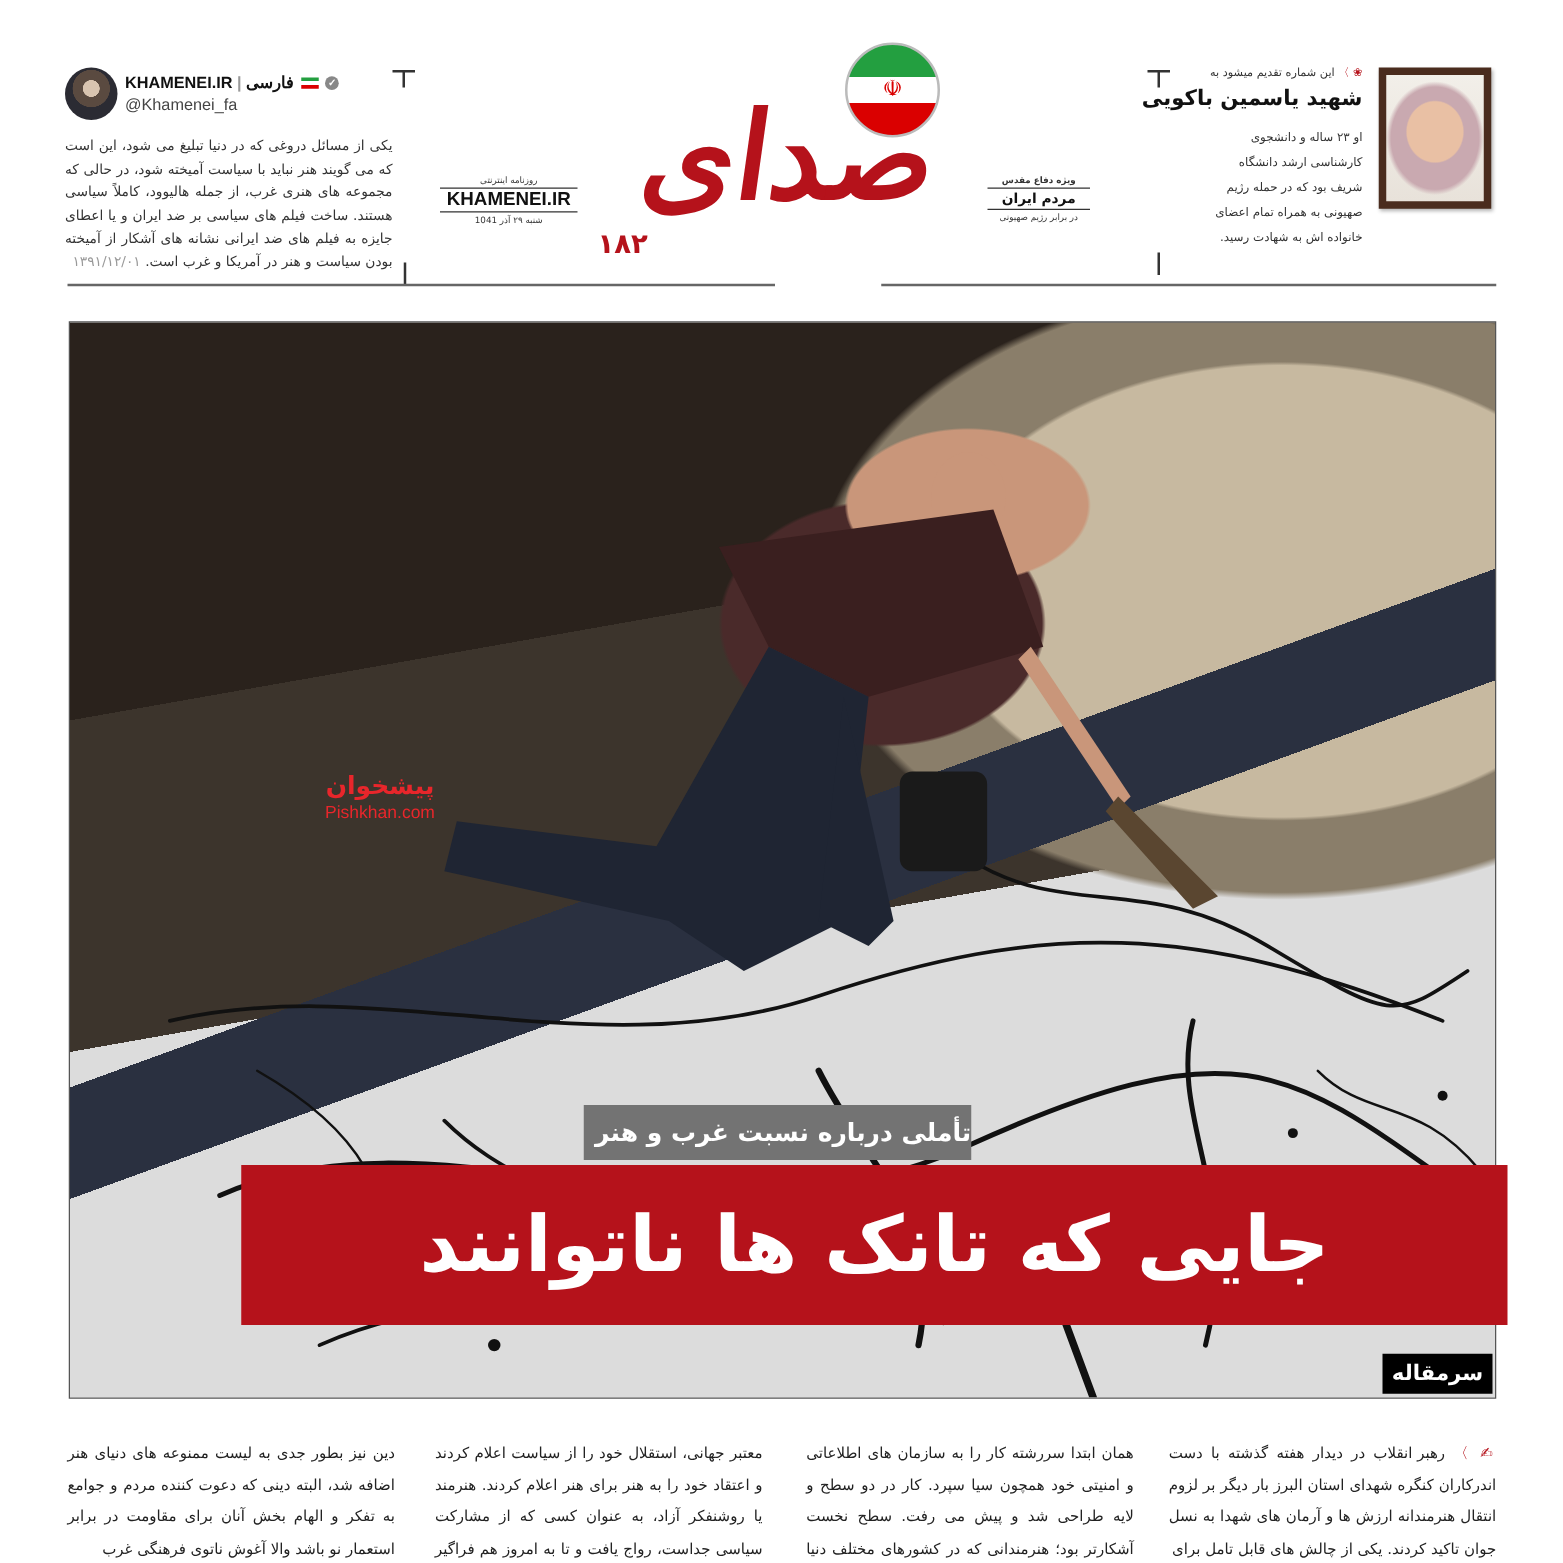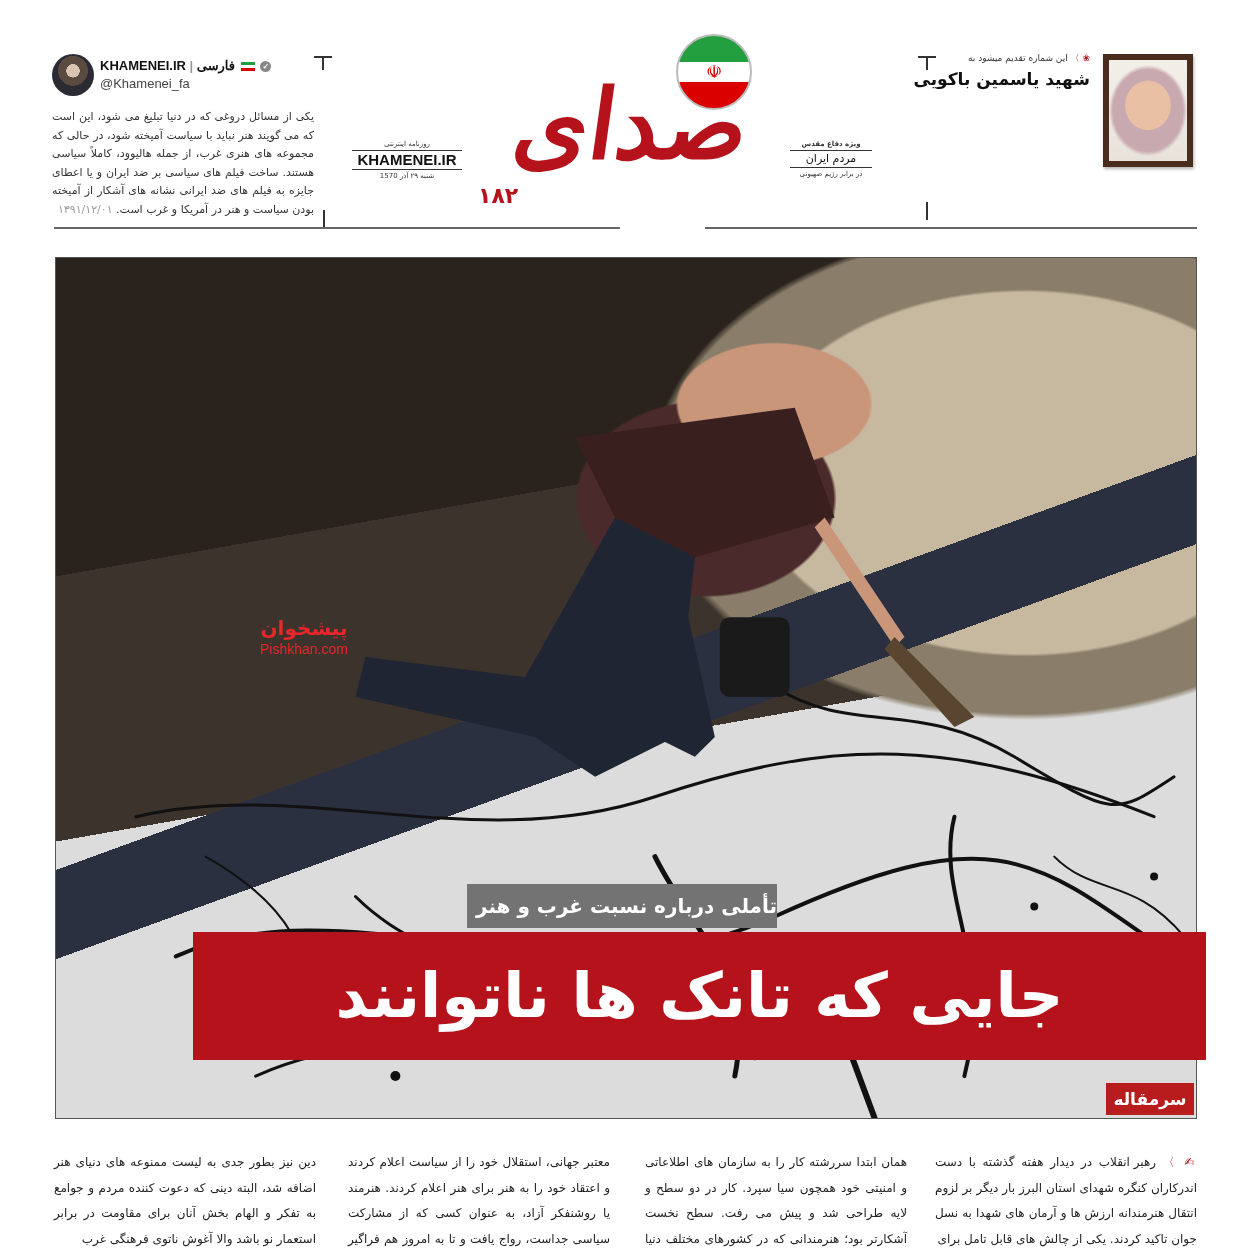--- a/index.html
+++ b/index.html
@@ -30,21 +30,21 @@
     background: linear-gradient(#239f40 0 36%, #ffffff 36% 64%, #da0000 64%); }
   .flag-emblem .emb { position: absolute; left: 0; top: 24px; width: 72px; text-align: center; font-size: 18px; color: #da0000; line-height: 24px; }
 
   .paper-info { left: 352px; top: 140px; width: 110px; direction: rtl; text-align: center; }
   .paper-info .small { font-size: 7px; color: #333; letter-spacing: 1px; border-bottom: 1px solid #333; padding-bottom: 2px; }
   .paper-info .site { font-family: "Liberation Sans", sans-serif; font-weight: bold; font-size: 15px; color: #111; direction: ltr; line-height: 18px; }
   .paper-info .date { font-size: 7px; color: #333; border-top: 1px solid #333; padding-top: 2px; }
 
   .special-info { left: 790px; top: 140px; width: 82px; direction: rtl; text-align: center; }
   .special-info .small { font-size: 7px; color: #333; border-bottom: 1px solid #333; padding-bottom: 2px; font-weight: bold; }
-  .special-info .big { font-size: 11px; font-weight: normal; color: #111; line-height: 16px; }
+  .special-info .big { font-size: 11px; font-weight: bold; color: #111; line-height: 16px; }
   .special-info .sub { font-size: 7px; color: #333; border-top: 1px solid #333; padding-top: 2px; }
 
   
   .martyr { left: 935px; top: 52px; width: 155px; direction: rtl; text-align: right; }
   .martyr .intro { font-size: 9px; color: #333; }
   .martyr .intro .mark { color: #b5121b; }
   .martyr .name { font-size: 17px; font-weight: bold; color: #111; margin-top: 4px; white-space: nowrap; }
   .martyr .bio { font-size: 9.5px; line-height: 20px; color: #333; margin-top: 12px; width: 120px; margin-right: 0; margin-left: auto; }
   .portrait { left: 1103px; top: 54px; width: 90px; height: 113px; background: #4a2c1e; padding: 6px; box-shadow: 1px 2px 3px rgba(0,0,0,0.3); }
   .portrait-inner { width: 100%; height: 100%; background:
@@ -63,21 +63,21 @@
       radial-gradient(ellipse 40% 35% at 85% 25%, #c7b9a0 0 60%, #8a7e6a 61% 80%, transparent 82%),
       linear-gradient(170deg, #2a221c 0 30%, #3c342c 30% 55%, #dcdcdc 55% 100%);
   }
   .splatter { position: absolute; left: 0; top: 0; width: 100%; height: 100%; }
   .watermark { left: 244px; top: 615px; width: 120px; text-align: center; color: #e8262b; }
   .watermark .fa { font-size: 20px; font-weight: bold; direction: rtl; line-height: 26px; }
   .watermark .en { font-family: "Liberation Sans", sans-serif; font-size: 14px; line-height: 16px; }
 
   .kicker { left: 467px; top: 884px; width: 310px; height: 44px; background: #737373; color: #fff; direction: rtl; text-align: right; font-size: 20px; font-weight: bold; line-height: 44px; }
   .headline { left: 193px; top: 932px; width: 1013px; height: 128px; background: #b5121b; color: #fff; direction: rtl; text-align: center; font-size: 62px; font-weight: bold; line-height: 128px; }
-  .editorial-tag { left: 1106px; top: 1083px; width: 88px; height: 32px; background: #b91c1c; color: #fff; direction: rtl; text-align: center; font-size: 17px; font-weight: bold; line-height: 32px; }
+  .editorial-tag { left: 1106px; top: 1083px; width: 88px; height: 32px; background: #000000; color: #fff; direction: rtl; text-align: center; font-size: 17px; font-weight: bold; line-height: 32px; }
 
   
   .col { position: absolute; top: 1150px; width: 262px; direction: rtl; text-align: justify; font-size: 12px; line-height: 25.5px; color: #222; }
   .col .lead-icon { color: #b5121b; }
 </style>
 </head>
 <body>
 
 <div class="abs tweet">
   <div class="tweet-head">
@@ -100,21 +100,21 @@
 <div class="tick" style="left:314px;top:56px;width:18px;height:1.5px;"></div>
 <div class="tick" style="left:322px;top:56px;width:1.5px;height:14px;"></div>
 <div class="tick" style="left:323px;top:210px;width:1.5px;height:18px;"></div>
 <div class="tick" style="left:918px;top:56px;width:18px;height:1.5px;"></div>
 <div class="tick" style="left:926px;top:56px;width:1.5px;height:14px;"></div>
 <div class="tick" style="left:926px;top:202px;width:1.5px;height:18px;"></div>
 
 <div class="abs paper-info">
   <div class="small">روزنامه اینترنتی</div>
   <div class="site">KHAMENEI.IR</div>
-  <div class="date">شنبه ۲۹ آذر 1570</div>
+  <div class="date">شنبه ۲۹ آذر 1041</div>
 </div>
 
 <div class="abs logo">
   <div class="logo-text">صدای ایران</div>
   <div class="issue-num">۱۸۲</div>
 </div>
 
 <div class="abs flag-emblem">
   <div class="emb">☫</div>
 </div>
@@ -124,20 +124,21 @@
   <div class="big">مردم ایران</div>
   <div class="sub">در برابر رژیم صهیونی</div>
 </div>
 
 <div class="abs martyr">
   <div class="intro">
     <span class="mark">❀ 〉</span>
     <span>این شماره تقدیم میشود به</span>
   </div>
   <div class="name">شهید یاسمین باکویی</div>
+  <div class="bio">او ۲۳ ساله و دانشجوی کارشناسی ارشد دانشگاه شریف بود که در حمله رژیم صهیونی به همراه تمام اعضای خانواده اش به شهادت رسید.</div>
 </div>
 <div class="abs portrait">
   <div class="portrait-inner"></div>
 </div>
 
 <div class="rule" style="left:54px;top:227px;width:566px;"></div>
 <div class="rule" style="left:705px;top:227px;width:492px;"></div>
 
 <div class="abs photo">
   <svg class="splatter" viewBox="0 0 1142 862" preserveAspectRatio="none">

